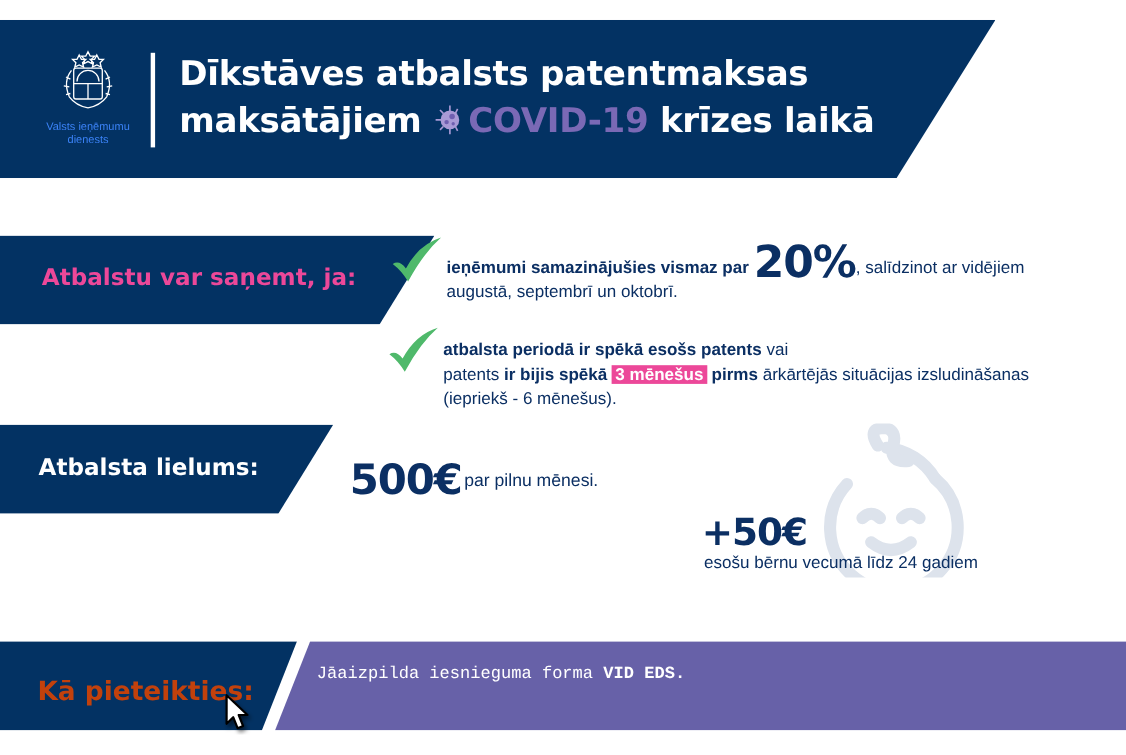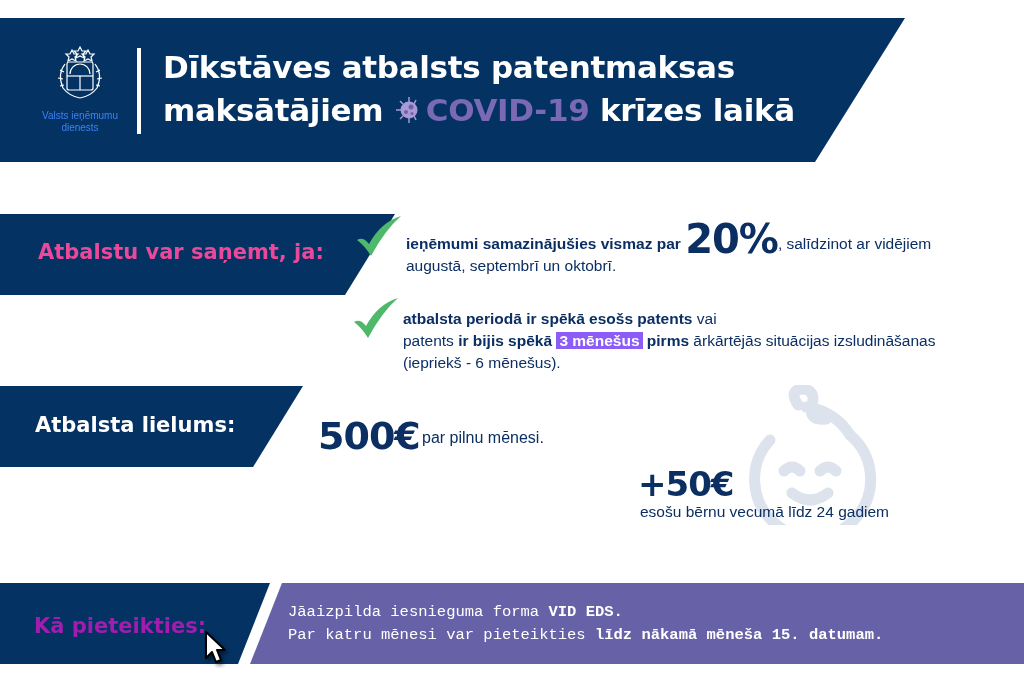--- a/index.html
+++ b/index.html
@@ -22,33 +22,33 @@
           clip-path: polygon(0 0, 395px 0, 345px 81px, 0 81px); }
   .bar1-label { left:38px; top:240px; color:#ec4899; font-weight:bold; font-size:21px; white-space:nowrap; }
   .bar2 { left:0; top:386px; width:303px; height:81px;
           clip-path: polygon(0 0, 303px 0, 253px 81px, 0 81px); }
   .bar2-label { left:35px; top:413px; color:#fff; font-weight:bold; font-size:21px; white-space:nowrap; }
 
   .check { width:48px; height:44px; }
   .cond { font-size:15.5px; line-height:22px; color:#0b2f63; font-family:"Liberation Sans",sans-serif; }
   .cond b { font-weight:bold; }
   .big20 { font-size:40px; font-weight:bold; line-height:30px; vertical-align:-4px; font-family:"DejaVu Sans",sans-serif; letter-spacing:-1px; }
-  .hl { background:#8b5cf6; color:#fff; padding:0 3px; font-weight:bold; }
+  .hl { background:#ec4899; color:#fff; padding:0 3px; font-weight:bold; }
 
   .amount { left:318px; top:414px; font-size:38px; font-weight:bold; color:#0b2f63; font-family:"DejaVu Sans",sans-serif; letter-spacing:-1px; }
   .amount-sub { left:422px; top:429px; font-size:16px; font-family:"Liberation Sans",sans-serif; }
   .baby { left:740px; top:385px; }
   .plus50 { left:638px; top:464px; font-size:34px; font-weight:bold; font-family:"DejaVu Sans",sans-serif; letter-spacing:-1px; }
   .plus-text { left:640px; top:500px; font-size:15.5px; line-height:23px; font-family:"Liberation Sans",sans-serif; }
 
   .bot-navy { left:0; top:583px; width:270px; height:81px;
               clip-path: polygon(0 0, 270px 0, 238px 81px, 0 81px); }
   .bot-purple { left:250px; top:583px; width:774px; height:81px; background:#6761a8;
                 clip-path: polygon(32px 0, 774px 0, 774px 81px, 0 81px); }
-  .bot-label { left:34px; top:614px; color:#a21caf; font-weight:bold; font-size:21px; white-space:nowrap; }
+  .bot-label { left:34px; top:614px; color:#c2410c; font-weight:bold; font-size:24px; white-space:nowrap; }
   .bot-text { left:288px; top:601px; color:#fff; font-size:15.5px; line-height:23px; font-family:Liberation Mono, monospace; white-space:nowrap; }
   .cursor { left:203px; top:630px; }
 </style>
 </head>
 <body>
 
 <div class="abs navy header"></div>
 <div class="abs logo">
   <svg width="60" height="60" viewBox="0 0 60 60">
     <g fill="none" stroke="#fff" stroke-width="1.2">
@@ -131,21 +131,20 @@
 <div class="abs plus50">+50€</div>
 <div class="abs plus-text">
   <div>esošu bērnu vecumā līdz 24 gadiem</div>
 </div>
 
 <div class="abs navy bot-navy"></div>
 <div class="abs bot-purple"></div>
 <div class="abs bot-label">Kā pieteikties:</div>
 <div class="abs bot-text">
   <div><span>Jāaizpilda iesnieguma forma </span><b>VID EDS.</b></div>
-  <div><span>Par katru mēnesi var pieteikties </span><b>līdz nākamā mēneša 15. datumam.</b></div>
 </div>
 <svg class="abs cursor" width="32" height="38" viewBox="0 0 32 38">
   <defs>
       <filter id="sh" x="-50%" y="-50%" width="200%" height="200%">
         <feDropShadow dx="2" dy="3" stdDeviation="2" flood-color="#000" flood-opacity="0.5"></feDropShadow>
       </filter>
     </defs>
   <path d="M3 2 L3 28 L9 22 L13 32 L18 30 L14 20 L22 20 Z" fill="#fff" stroke="#000" stroke-width="2" stroke-linejoin="round" filter="url(#sh)"></path>
 </svg>
 

